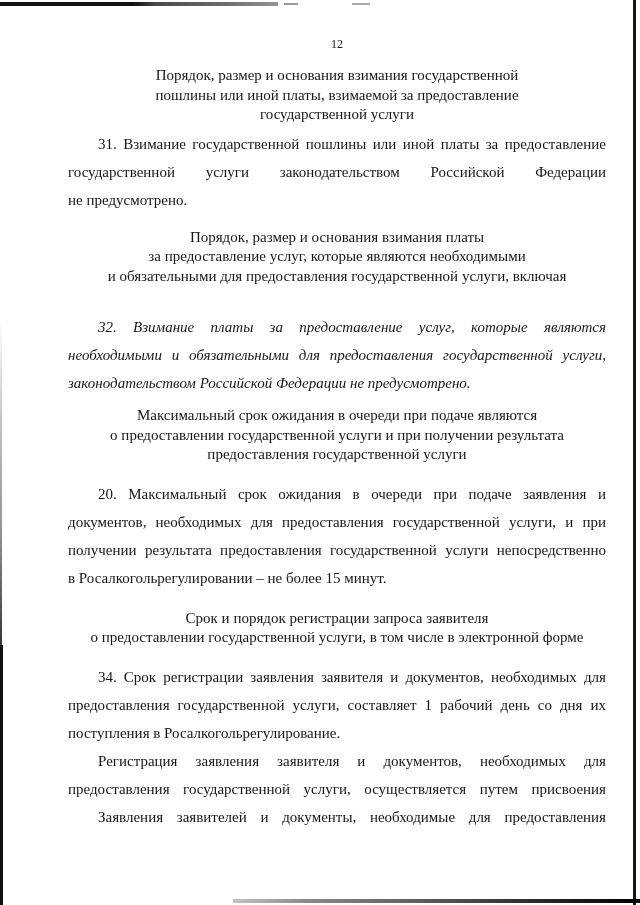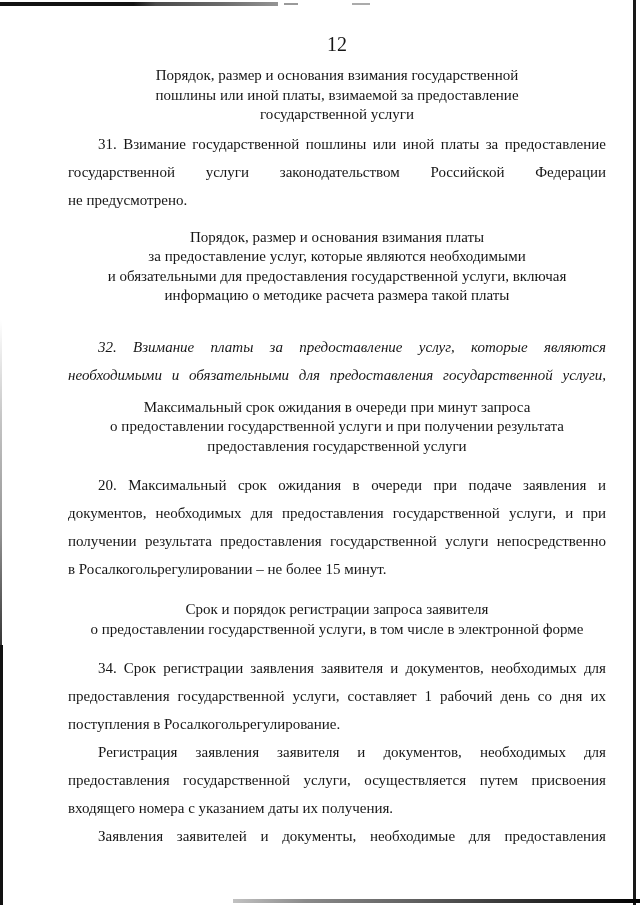--- a/index.html
+++ b/index.html
@@ -12,21 +12,21 @@
     color: #161616;
   }
   .text-col {
     position: absolute;
     left: 68px; top: 0;
     width: 538px;
   }
   .pagenum {
     margin-top: 34px;
     text-align: center;
-    font-size: 20px;
+    font-size: 12px;
     line-height: 20px;
   }
   .heading {
     font-weight: normal;
     font-size: 15px;
     line-height: 19.5px;
     text-align: center;
   }
   .para {
     font-size: 15px;
@@ -98,30 +98,30 @@
   <div class="para mt-p31">
     <div class="jline indent">31. Взимание государственной пошлины или иной платы за предоставление</div>
     <div class="jline">государственной услуги законодательством Российской Федерации</div>
     <div class="lline">не предусмотрено.</div>
   </div>
 
   <div class="heading mt-h2">
     <div>Порядок, размер и основания взимания платы</div>
     <div>за предоставление услуг, которые являются необходимыми</div>
     <div>и обязательными для предоставления государственной услуги, включая</div>
-    <div>информацию о методике расчета размера такой платы</div>
   </div>
 
   <div class="para mt-p32">
     <div class="jline indent">32. Взимание платы за предоставление услуг, которые являются</div>
     <div class="jline">необходимыми и обязательными для предоставления государственной услуги,</div>
+    <div class="lline">законодательством Российской Федерации не предусмотрено.</div>
   </div>
 
   <div class="heading mt-h3">
-    <div>Максимальный срок ожидания в очереди при минут запроса</div>
+    <div>Максимальный срок ожидания в очереди при подаче являются</div>
     <div>о предоставлении государственной услуги и при получении результата</div>
     <div>предоставления государственной услуги</div>
   </div>
 
   <div class="para mt-p33">
     <div class="jline indent">20. Максимальный срок ожидания в очереди при подаче заявления и</div>
     <div class="jline">документов, необходимых для предоставления государственной услуги, и при</div>
     <div class="jline">получении результата предоставления государственной услуги непосредственно</div>
     <div class="lline">в Росалкогольрегулировании – не более 15 минут.</div>
   </div>
@@ -133,20 +133,19 @@
 
   <div class="para mt-p34">
     <div class="jline indent">34. Срок регистрации заявления заявителя и документов, необходимых для</div>
     <div class="jline">предоставления государственной услуги, составляет 1 рабочий день со дня их</div>
     <div class="lline">поступления в Росалкогольрегулирование.</div>
   </div>
 
   <div class="para">
     <div class="jline indent">Регистрация заявления заявителя и документов, необходимых для</div>
     <div class="jline">предоставления государственной услуги, осуществляется путем присвоения</div>
-    <div class="lline">входящего номера с указанием даты их получения.</div>
   </div>
 
   <div class="para">
     <div class="jline indent">Заявления заявителей и документы, необходимые для предоставления</div>
   </div>
 
 </div>
 
 </body></html>

